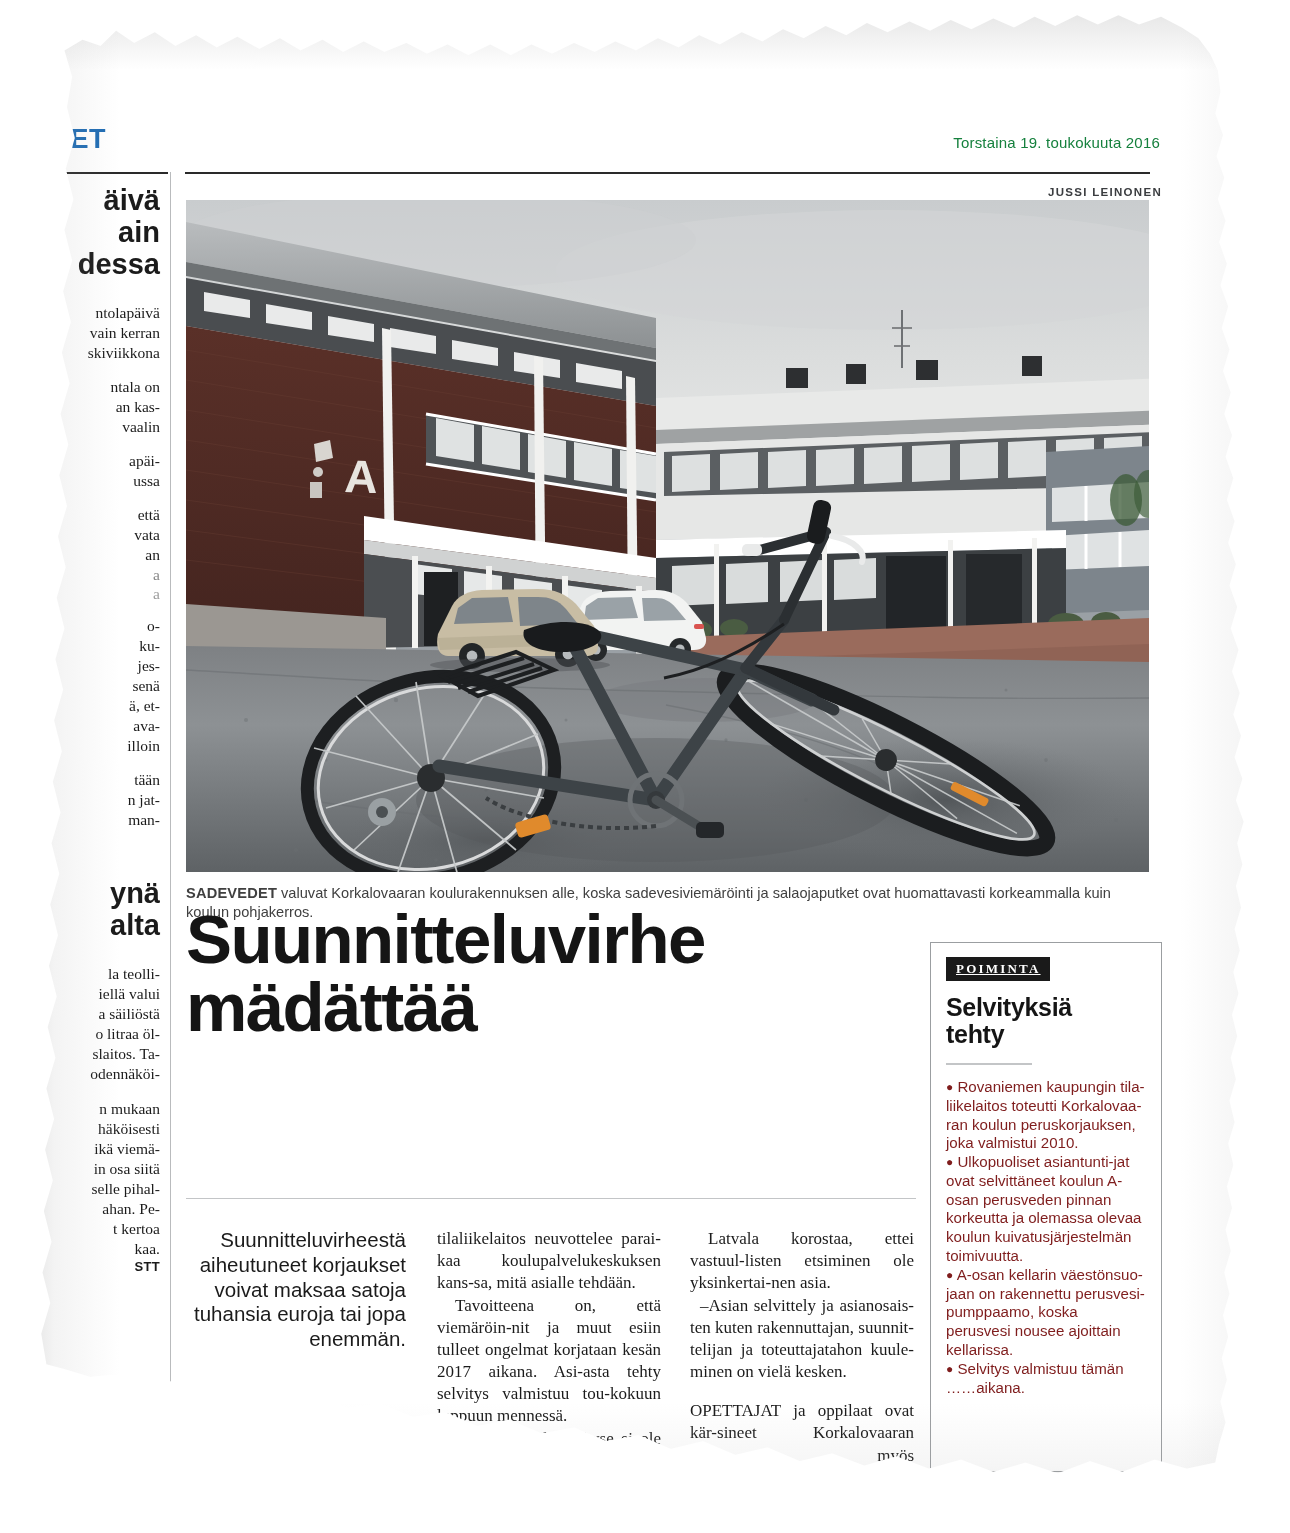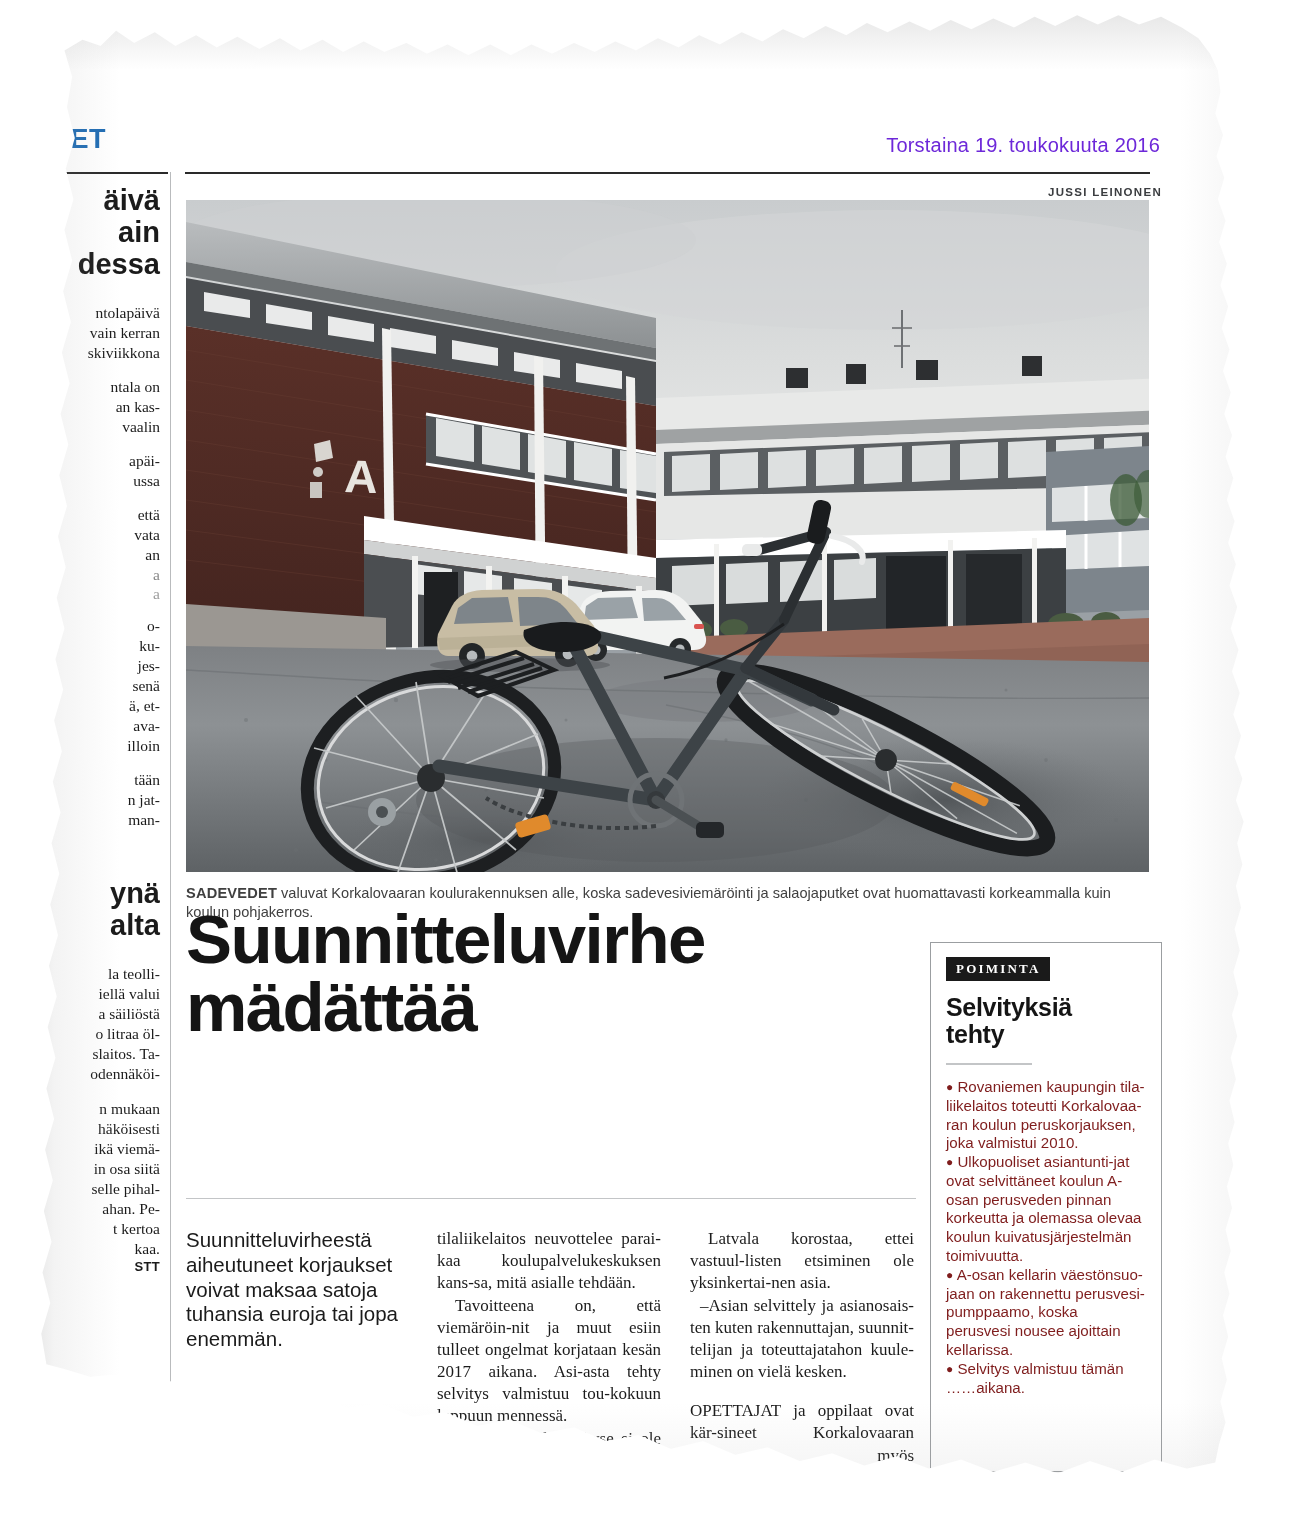--- a/index.html
+++ b/index.html
@@ -110,21 +110,21 @@
   
   #page-content{ position:absolute; left:0; top:0; width:1290px; height:1533px; }
 
   
   #masthead{
     position:absolute; left:44px; top:124px;
     font-size:27px; font-weight:800; color:#1f6cb4; letter-spacing:0.5px;
   }
   #issue-date{
     position:absolute; right:130px; top:134px;
-    font-size:20px; color:#6d28d9; letter-spacing:0.2px;margin-left:38px;
+    font-size:15px; color:#15803d; letter-spacing:0.2px;margin-left:38px;
   }
   #header-rule-left{
     position:absolute; left:38px; top:172px; width:130px; height:2px; background:#2a2a2a;
   }
   #header-rule-main{
     position:absolute; left:185px; top:172px; width:965px; height:2px; background:#2a2a2a;
   }
   #col-divider-main{
     position:absolute; left:170px; top:172px; width:1px; height:1290px; background:#b9bbbd;
   }
@@ -177,21 +177,21 @@
 
   
   #article-rule{
     position:absolute; left:186px; top:1198px; width:730px; height:1px; background:#c3c5c7;
   }
   #lead-col{
     position:absolute; left:186px; top:1228px; width:220px;
   }
   #lead-text{
     font-family:"Liberation Sans", sans-serif;
-    font-size:20.5px; line-height:1.21; color:#1b1b1b; font-weight:400;
+    font-size:20.5px; line-height:1.21; color:#1b1b1b; font-weight:400;text-align:right;
   }
   #byline-rule{ margin-top:124px; width:196px; height:1px; background:#c3c5c7; }
   #byline{
     margin-top:9px;
     font-family:"Liberation Sans", sans-serif; font-weight:800; font-size:14px; color:#1b1b1b;
   }
   #lead-continue{
     margin-top:22px;
     font-family:"Liberation Serif", serif; font-size:17px; line-height:1.30; color:#1b1b1b;
     text-align:justify;
@@ -212,21 +212,21 @@
 
   
   #sidebar-box{
     position:absolute; left:930px; top:942px; width:232px; height:530px;
     border:1px solid #9b9ea1; background:#fff; padding:14px 15px 0 15px;
     overflow:hidden;
   }
   #sidebar-kicker{
     display:inline-block; background:#1a1a1a; color:#fff;
     font-family:"Liberation Serif", serif; font-weight:700;
-    font-size:13px; letter-spacing:2.2px; padding:4px 9px 4px 10px;
+    font-size:13px; letter-spacing:2.2px; padding:4px 9px 4px 10px;text-decoration:underline;
   }
   #sidebar-title{
     margin-top:13px;
     font-family:"Liberation Sans", sans-serif; font-weight:800;
     font-size:25px; line-height:1.08; color:#151515; letter-spacing:-0.3px;
   }
   #sidebar-rule{ margin:15px 0 13px 0; width:86px; height:2px; background:#c3c5c7; }
   .sidebar-bullet{
     font-family:"Liberation Sans", sans-serif;
     font-size:15.1px; line-height:1.245; color:#7f1d1d; margin:0 0 0 0;

